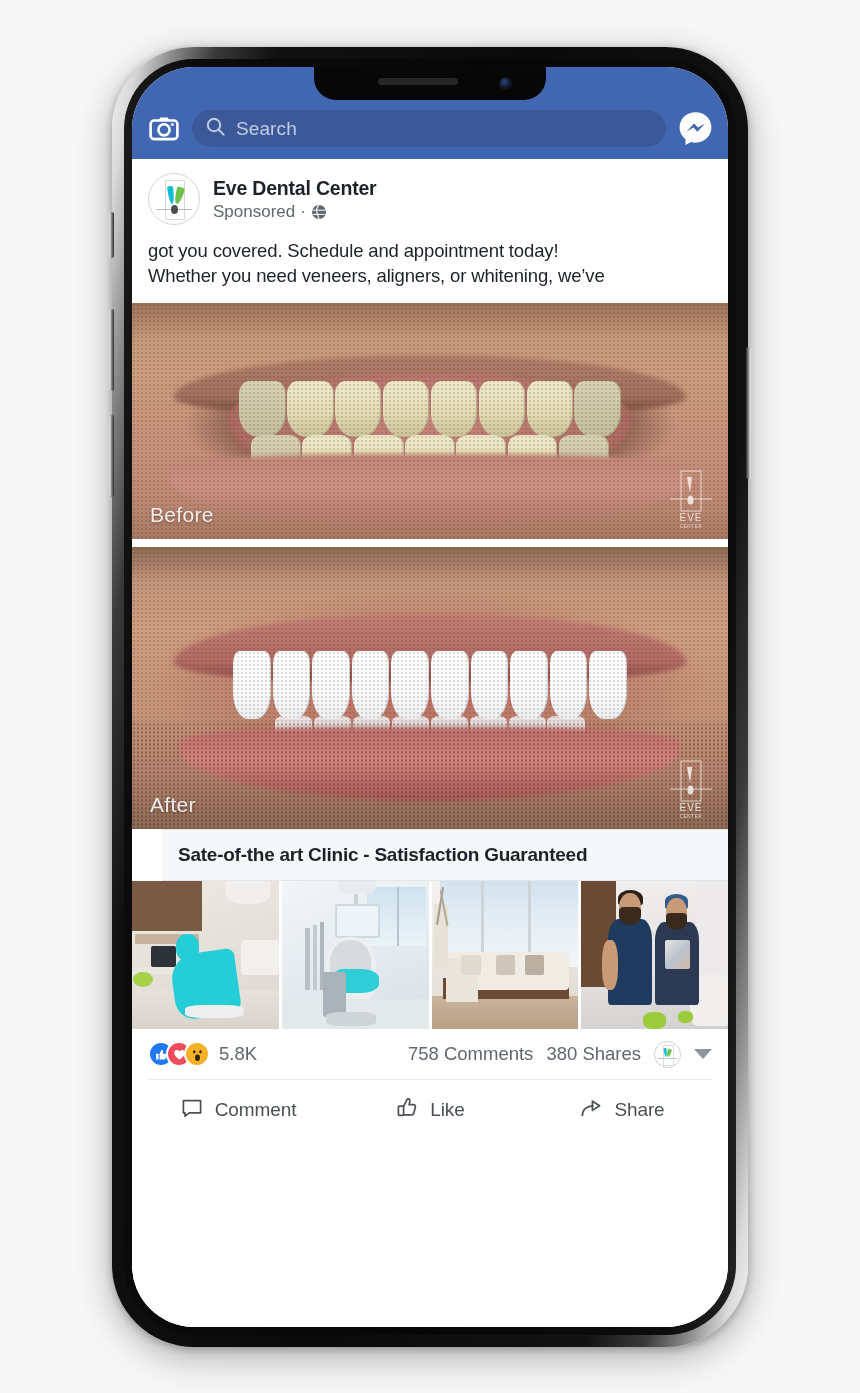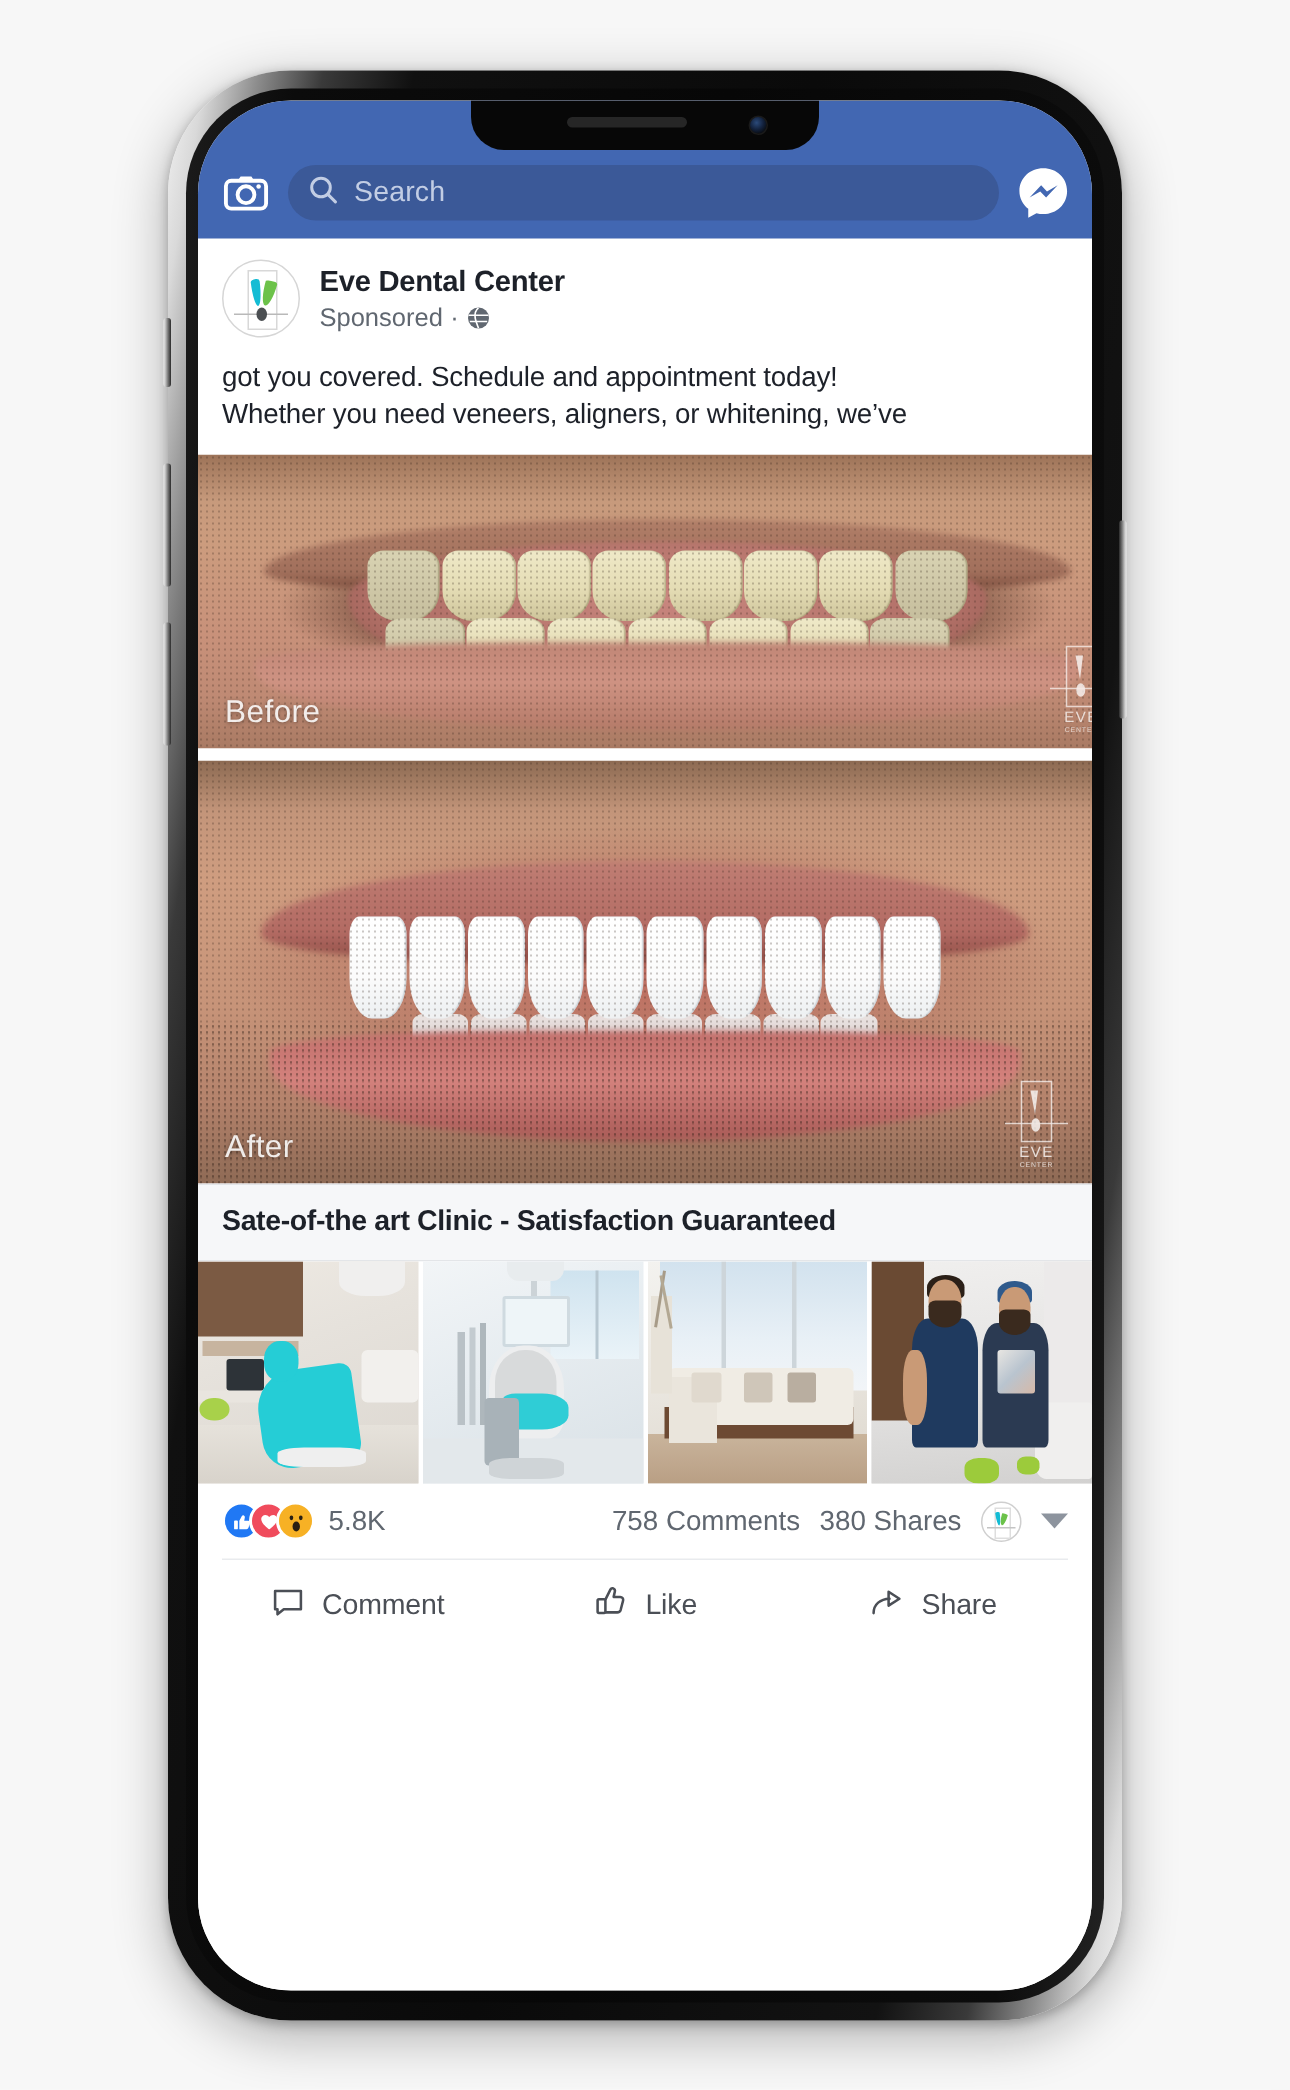--- a/index.html
+++ b/index.html
@@ -225,21 +225,21 @@
     line-height: 1.37;
     color: #1d2129;
     letter-spacing: -0.15px;
   }
 
   .photo {
     position: relative;
     width: 100%;
     overflow: hidden;
   }
-  .photo-before { height: 196px; padding-left: 30px; }
+  .photo-before { height: 236px; }
   .photo-after  { height: 282px; }
   .photo-gap    { height: 8px; background: #fff; }
 
   .photo-label {
     position: absolute;
     left: 18px;
     bottom: 12px;
     color: rgba(255,255,255,0.88);
     font-size: 21px;
     letter-spacing: 0.3px;
@@ -350,20 +350,21 @@
   
   .headline-strip {
     background: #f6f7f9;
     border-top: 1px solid #e3e5e8;
     border-bottom: 1px solid #e3e5e8;
     padding: 14px 16px;
     font-size: 19px;
     font-weight: bold;
     color: #1d2129;
     letter-spacing: -0.25px;
+    margin-left: 30px;
   }
 
   
   .thumbs {
     display: flex;
     gap: 3px;
     background: #ffffff;
     padding: 0;
     height: 148px;
   }

